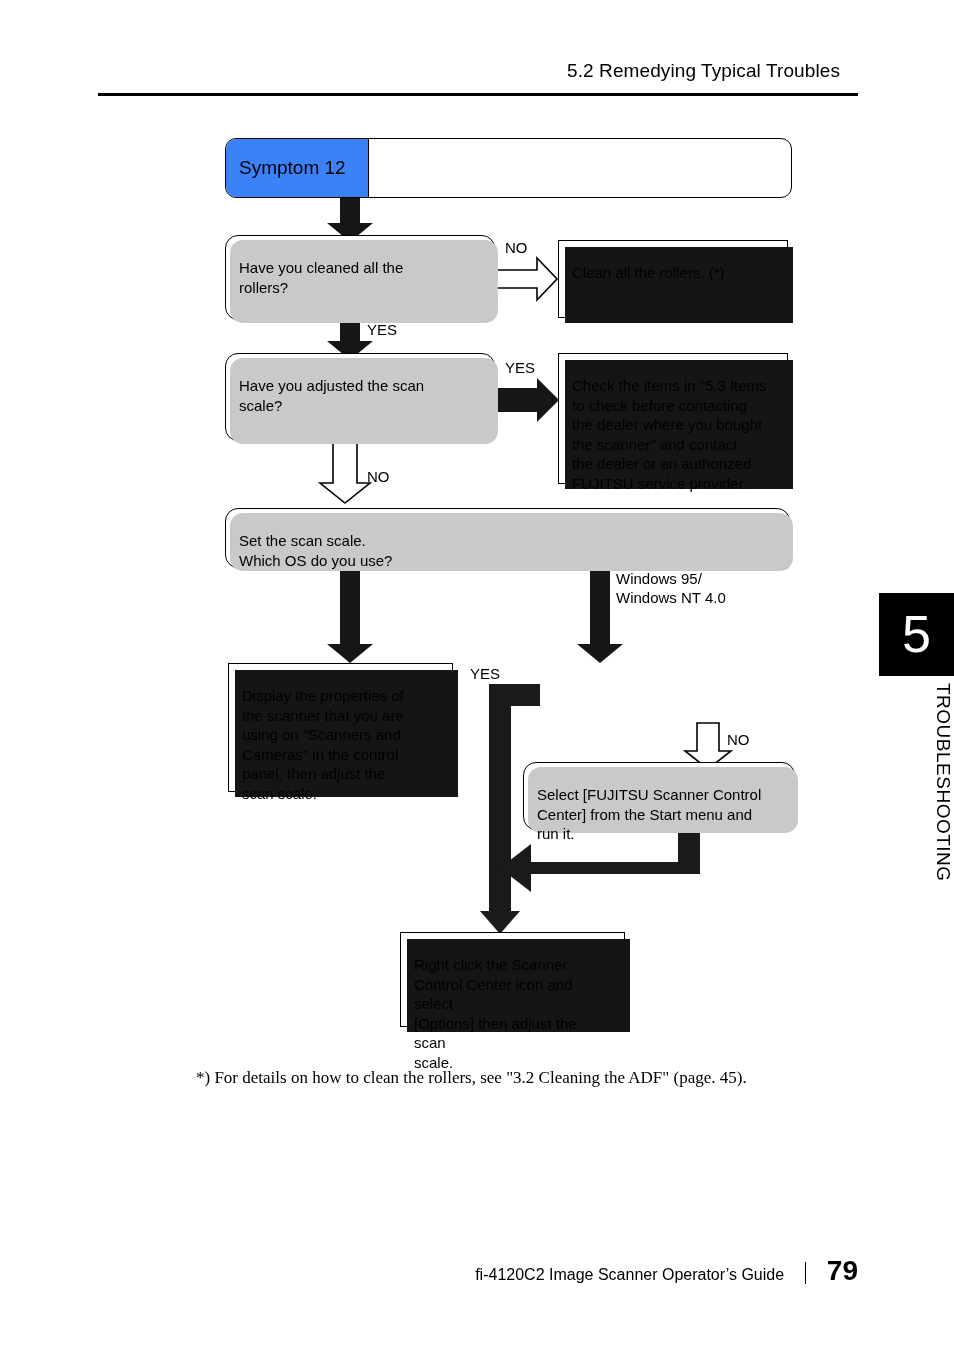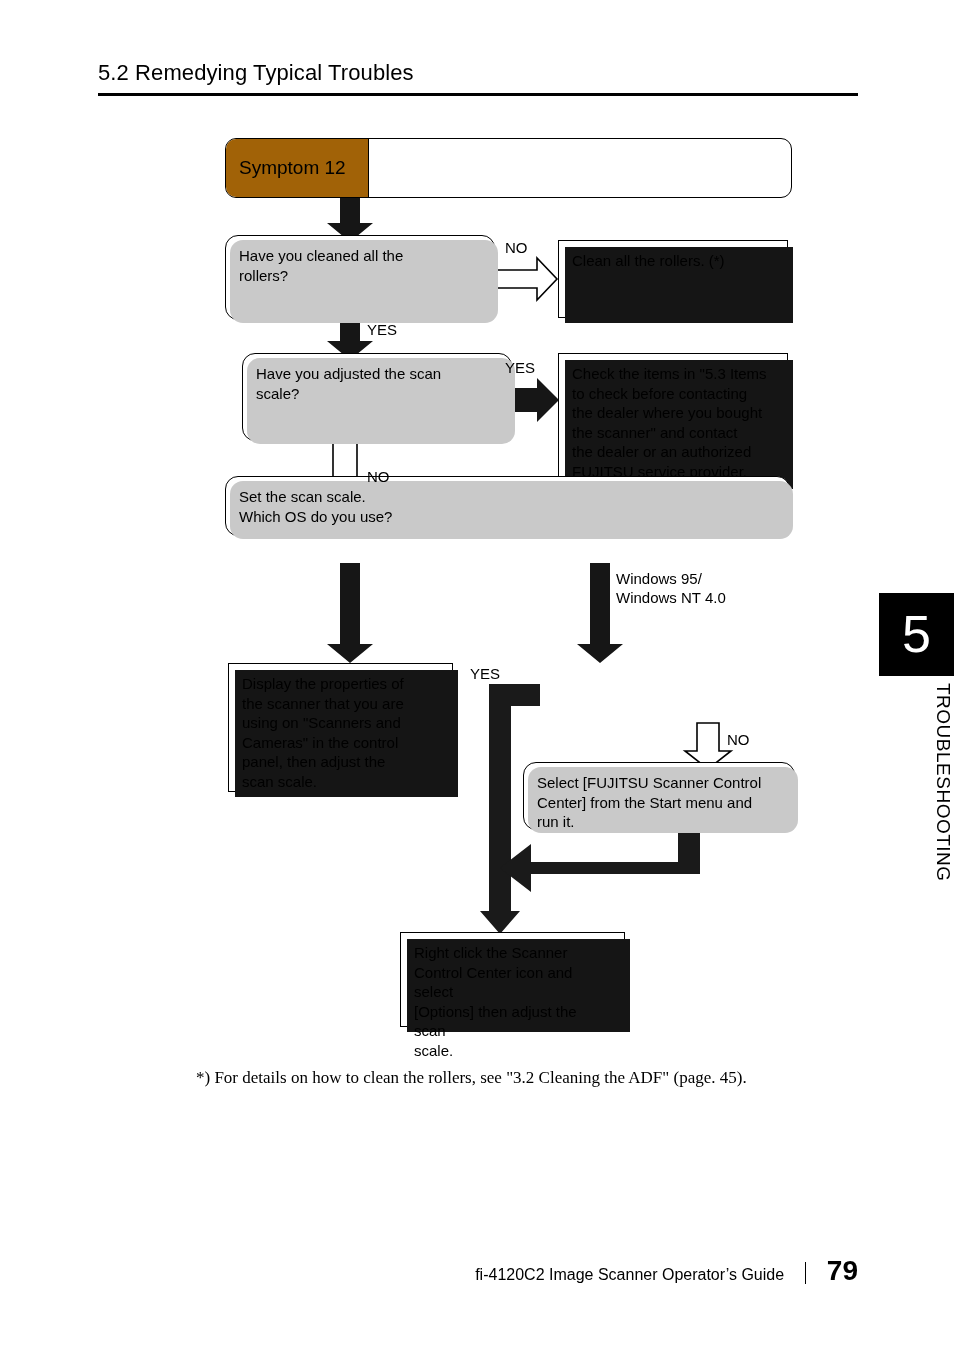--- a/index.html
+++ b/index.html
@@ -12,25 +12,25 @@
     height: 1351px;
     position: relative;
     font-family: "Liberation Sans", sans-serif;
     color: #000000;
     overflow: hidden;
   }
 
   
   #page-header-title {
     position: absolute;
-    left: 98px;
+    left: 80px;
     top: 60px;
     width: 760px;
-    text-align: left;
-    font-size: 22px;
+    text-align: right;
+    font-size: 19px;
     letter-spacing: 0.1px;
   }
   #page-header-rule {
     position: absolute;
     left: 98px;
     top: 93px;
     width: 760px;
     height: 3px;
     background: #000;
   }
@@ -107,21 +107,21 @@
   }
 
   
   .fc-box {
     position: absolute;
     box-sizing: border-box;
     background: #fff;
     border: 1.6px solid #000;
     font-size: 15px;
     line-height: 19.5px;
-    padding: 10px 13px;
+    padding: 22px 13px;
   }
   .fc-box.rounded { border-radius: 13px; }
   .fc-box.shadow-dark::after {
     content: "";
     position: absolute;
     left: 6px;
     top: 6px;
     right: -6px;
     bottom: -6px;
     background: #151515;
@@ -150,21 +150,21 @@
     box-sizing: border-box;
     border: 1.8px solid #000;
     border-radius: 11px;
     background: #fff;
     overflow: hidden;
     display: flex;
     z-index: 2;
   }
   #symptom-label {
     width: 143px;
-    background: #a16207;
+    background: #3b82f6;
     border-right: 1.8px solid #000;
     box-sizing: border-box;
     font-size: 19px;
     display: flex;
     align-items: center;
     padding-left: 13px;
   }
   #symptom-text {
     flex: 1;
     font-size: 17px;
@@ -235,21 +235,21 @@
     <span style="white-space:pre-line;">Clean all the rollers. (*)</span>
   </div>
 
   <div class="arrow" style="left:327px; top:318px;">
     <svg width="46" height="42" viewBox="0 0 46 42">
       <path d="M13 0 H33 V23 H46 L23 42 L0 23 H13 Z" fill="#161616"></path>
     </svg>
   </div>
   <div class="fc-label" style="left:367px; top:320px;">YES</div>
 
-  <div class="fc-box rounded shadow-light" style="left:242px; top:353px; width:270px; height:88px;">
+  <div class="fc-box rounded shadow-light" style="left:225px; top:353px; width:270px; height:88px;">
     <span style="white-space:pre-line;">Have you adjusted the scan
 scale?</span>
   </div>
 
   <div class="arrow" style="left:495px; top:378px;">
     <svg width="64" height="44" viewBox="0 0 64 44">
       <path d="M0 10 H42 V0 L64 22 L42 44 V34 H0 Z" fill="#161616"></path>
     </svg>
   </div>
   <div class="fc-label" style="left:505px; top:358px;">YES</div>
@@ -263,21 +263,21 @@
 FUJITSU service provider.</span>
   </div>
 
   <div class="arrow" style="left:320px; top:441px;">
     <svg width="50" height="62" viewBox="0 0 50 62">
       <path d="M13 0 H37 V42 H50 L25 62 L0 42 H13 Z" fill="#ffffff" stroke="#000000" stroke-width="1.6" stroke-linejoin="miter"></path>
     </svg>
   </div>
   <div class="fc-label" style="left:367px; top:467px;">NO</div>
 
-  <div class="fc-box rounded shadow-light" style="left:225px; top:476px; width:565px; height:60px;">
+  <div class="fc-box rounded shadow-light" style="left:225px; top:508px; width:565px; height:60px;">
     <span style="white-space:pre-line;">Set the scan scale.
 Which OS do you use?</span>
   </div>
 
   <div class="arrow" style="left:327px; top:563px;">
     <svg width="46" height="100" viewBox="0 0 46 100">
       <path d="M13 0 H33 V81 H46 L23 100 L0 81 H13 Z" fill="#161616"></path>
     </svg>
   </div>
 

